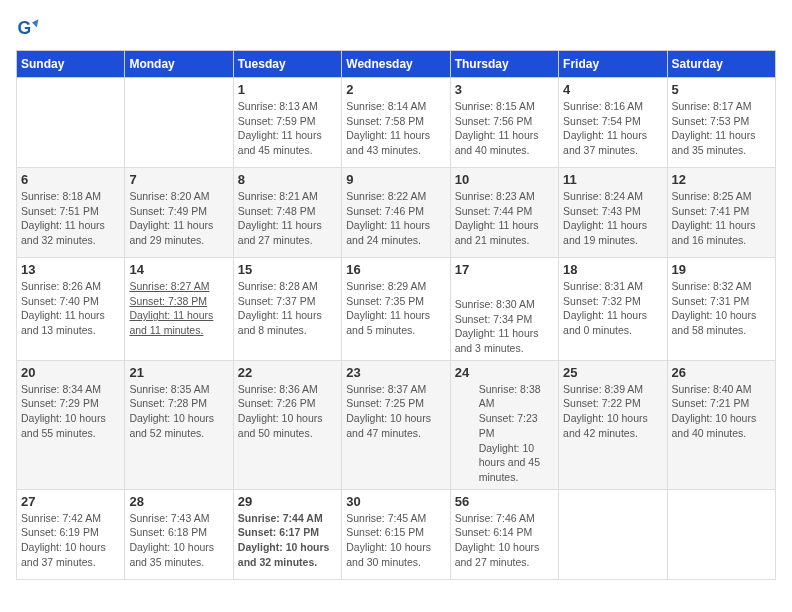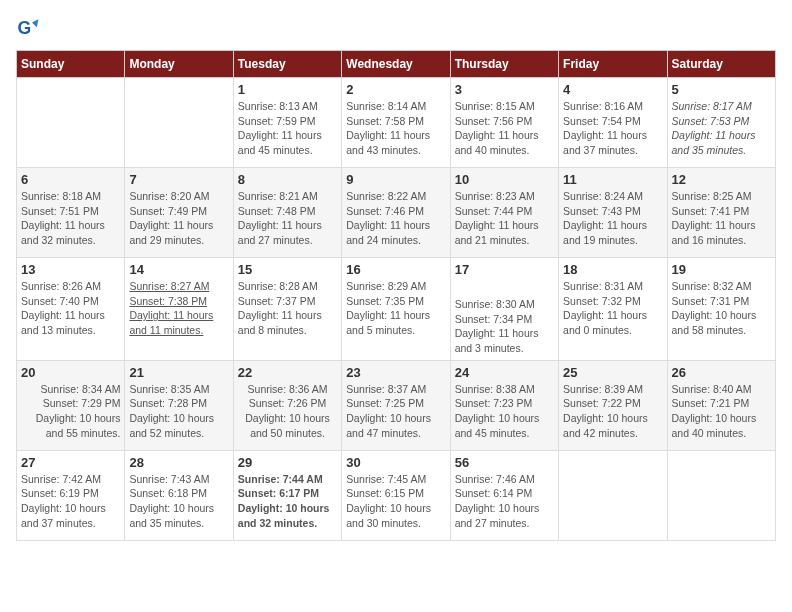--- a/index.html
+++ b/index.html
@@ -46,21 +46,21 @@
     .subtitle {
       font-size: 15px;
       color: #555;
     }
     .calendar {
       width: 100%;
       border-collapse: collapse;
       font-size: 11px;
     }
     .calendar th {
-      background-color: #7f1d1d;
+      background-color: #1d4ed8;
       color: white;
       padding: 6px 4px;
       text-align: left;
       font-size: 12px;
       font-weight: bold;
       border: 1px solid #ccc;
     }
     .calendar td {
       border: 1px solid #ddd;
       vertical-align: top;
@@ -143,21 +143,21 @@
 Daylight: 11 hours and 40 minutes.</div>
         </td>
         <td>
           <span class="day-number">4</span>
           <div class="day-info" style="white-space: pre-line;">Sunrise: 8:16 AM
 Sunset: 7:54 PM
 Daylight: 11 hours and 37 minutes.</div>
         </td>
         <td>
           <span class="day-number">5</span>
-          <div class="day-info" style="white-space: pre-line; font-style: italic;">Sunrise: 8:17 AM
+          <div class="day-info" style="white-space: pre-line;">Sunrise: 8:17 AM
 Sunset: 7:53 PM
 Daylight: 11 hours and 35 minutes.</div>
         </td>
       </tr>
       <tr>
         <td>
           <span class="day-number">6</span>
           <div class="day-info" style="white-space: pre-line;">Sunrise: 8:18 AM
 Sunset: 7:51 PM
 Daylight: 11 hours and 32 minutes.</div>
@@ -239,45 +239,45 @@
         <td>
           <span class="day-number">19</span>
           <div class="day-info" style="white-space: pre-line;">Sunrise: 8:32 AM
 Sunset: 7:31 PM
 Daylight: 10 hours and 58 minutes.</div>
         </td>
       </tr>
       <tr>
         <td>
           <span class="day-number">20</span>
-          <div class="day-info" style="white-space: pre-line; text-align: right;">Sunrise: 8:34 AM
+          <div class="day-info" style="white-space: pre-line;">Sunrise: 8:34 AM
 Sunset: 7:29 PM
 Daylight: 10 hours and 55 minutes.</div>
         </td>
         <td>
           <span class="day-number">21</span>
           <div class="day-info" style="white-space: pre-line;">Sunrise: 8:35 AM
 Sunset: 7:28 PM
 Daylight: 10 hours and 52 minutes.</div>
         </td>
         <td>
           <span class="day-number">22</span>
-          <div class="day-info" style="white-space: pre-line; text-align: center;">Sunrise: 8:36 AM
+          <div class="day-info" style="white-space: pre-line;">Sunrise: 8:36 AM
 Sunset: 7:26 PM
 Daylight: 10 hours and 50 minutes.</div>
         </td>
         <td>
           <span class="day-number">23</span>
           <div class="day-info" style="white-space: pre-line;">Sunrise: 8:37 AM
 Sunset: 7:25 PM
 Daylight: 10 hours and 47 minutes.</div>
         </td>
         <td>
           <span class="day-number">24</span>
-          <div class="day-info" style="white-space: pre-line;">Sunrise: 8:38 AM
+          <div class="day-info" style="white-space: pre-line; margin-left: 24px;">Sunrise: 8:38 AM
 Sunset: 7:23 PM
 Daylight: 10 hours and 45 minutes.</div>
         </td>
         <td>
           <span class="day-number">25</span>
           <div class="day-info" style="white-space: pre-line;">Sunrise: 8:39 AM
 Sunset: 7:22 PM
 Daylight: 10 hours and 42 minutes.</div>
         </td>
         <td>

